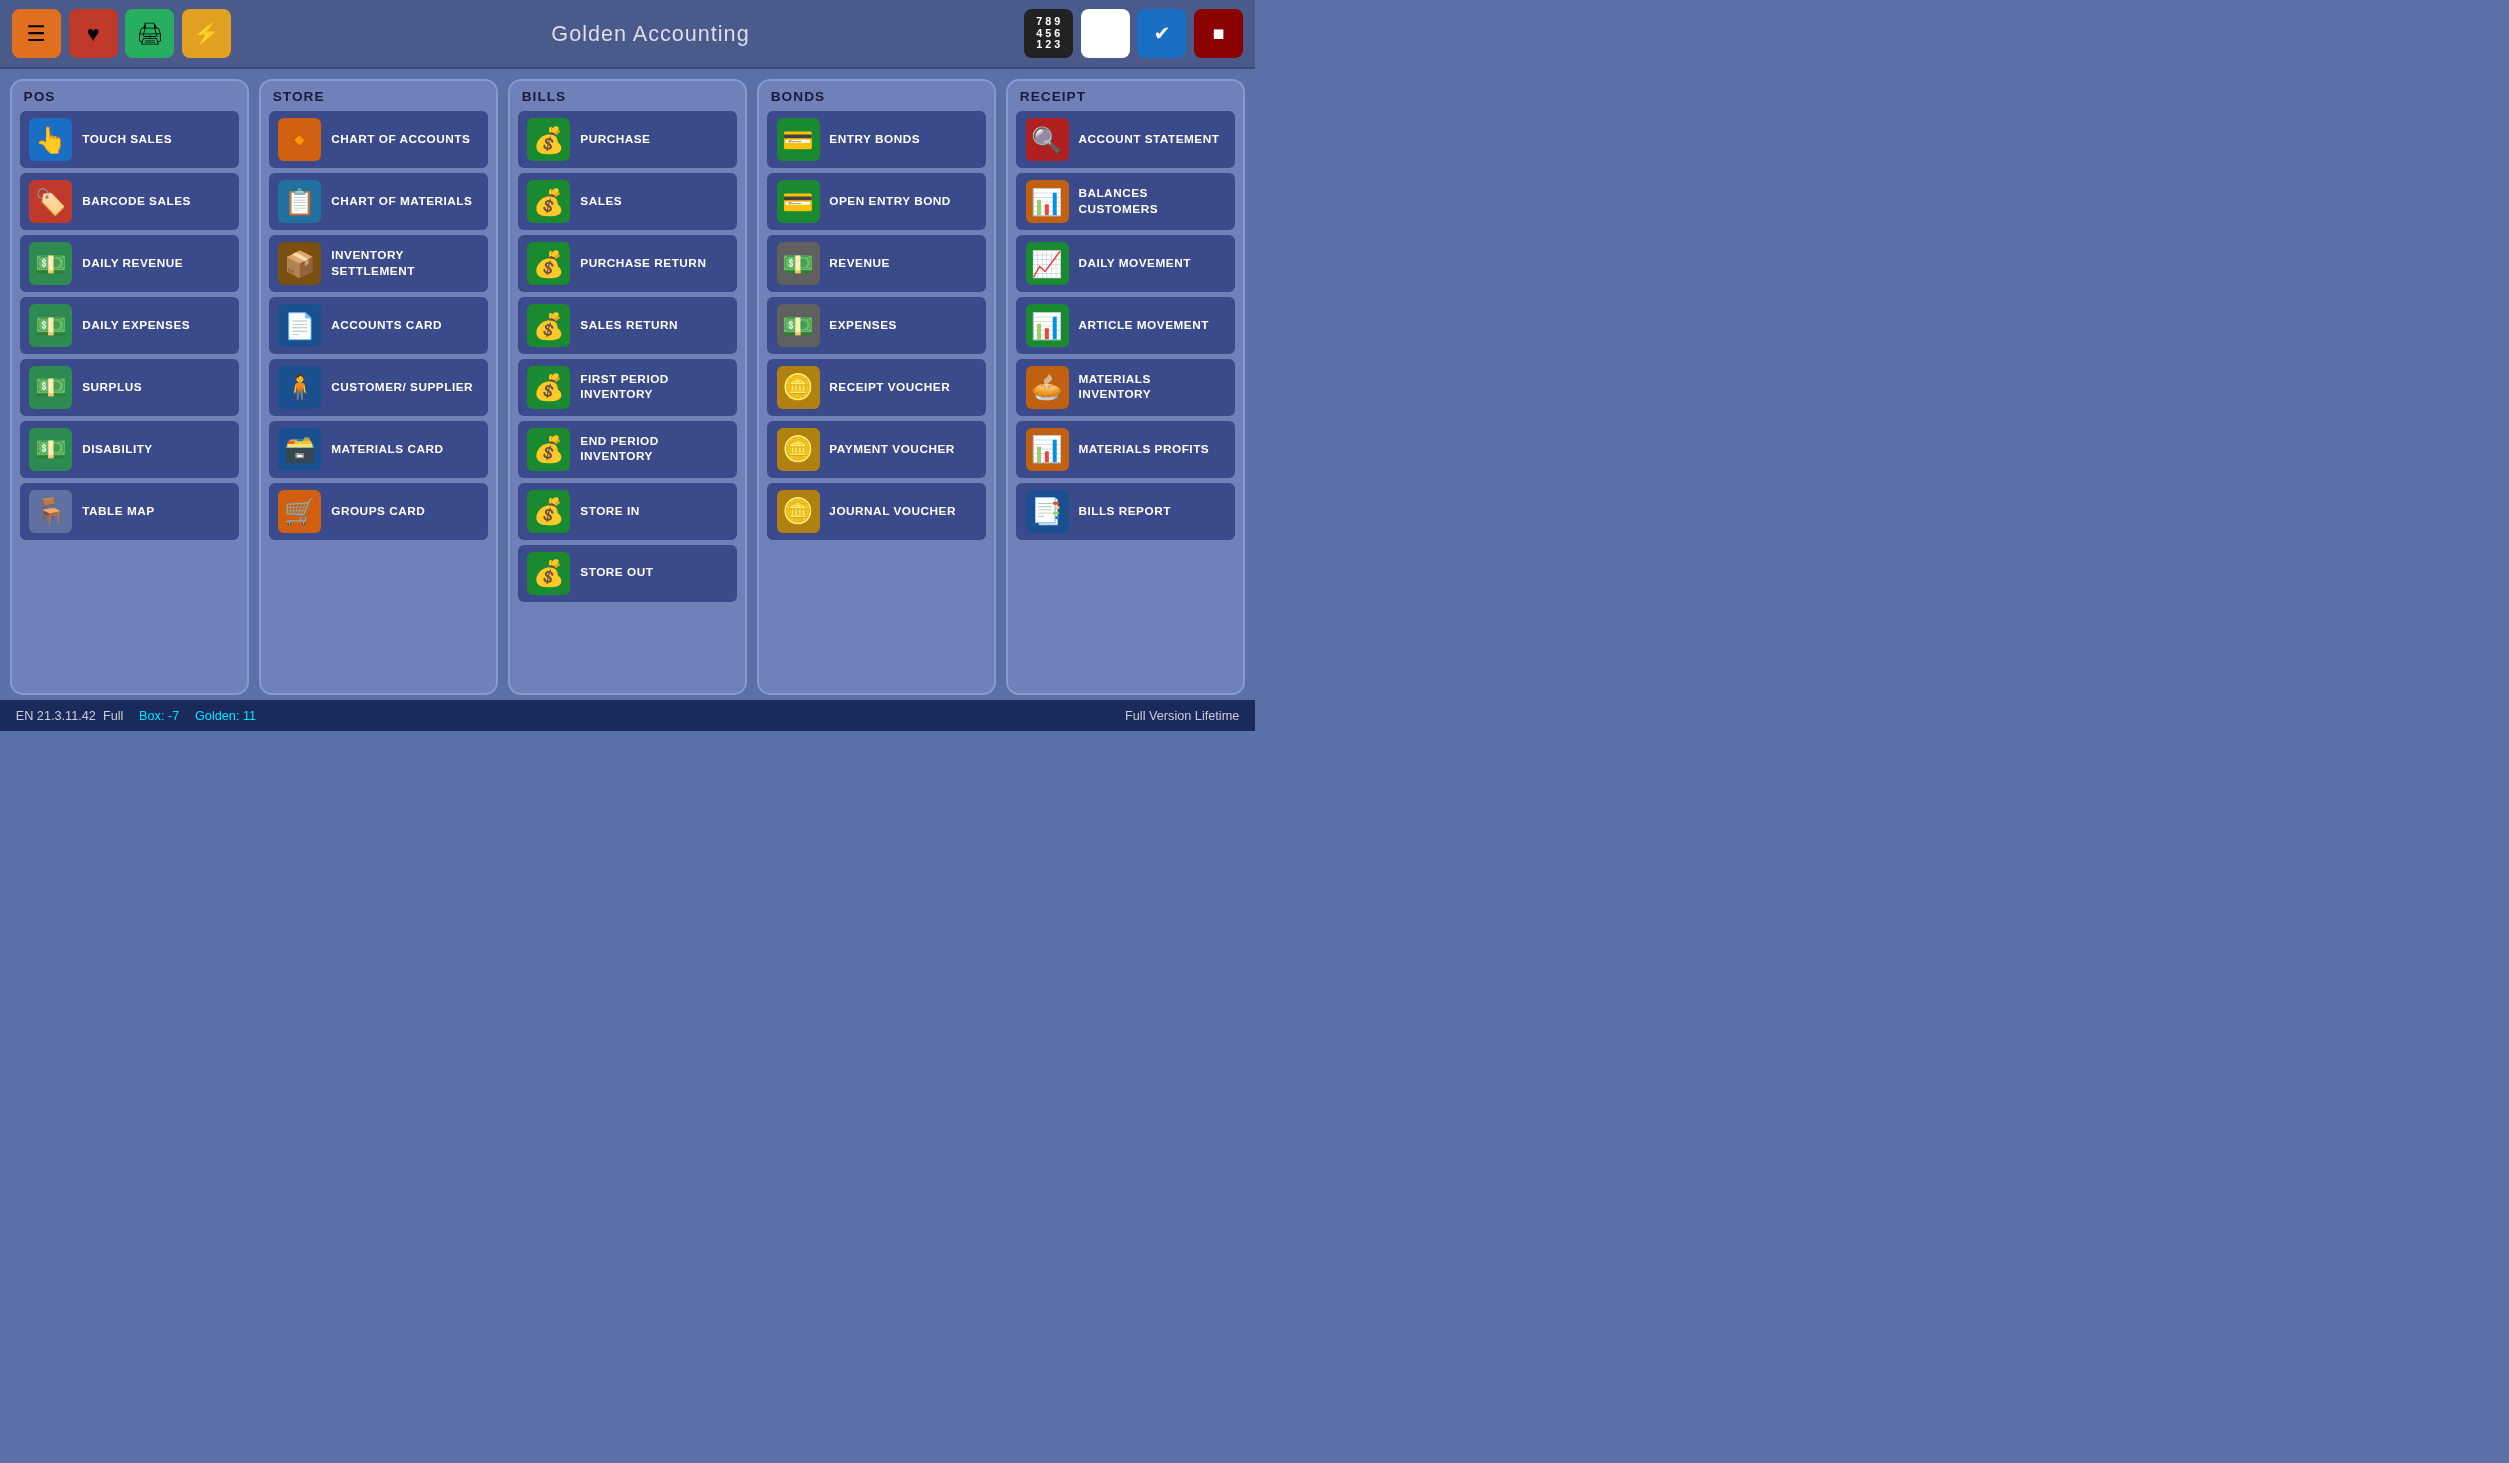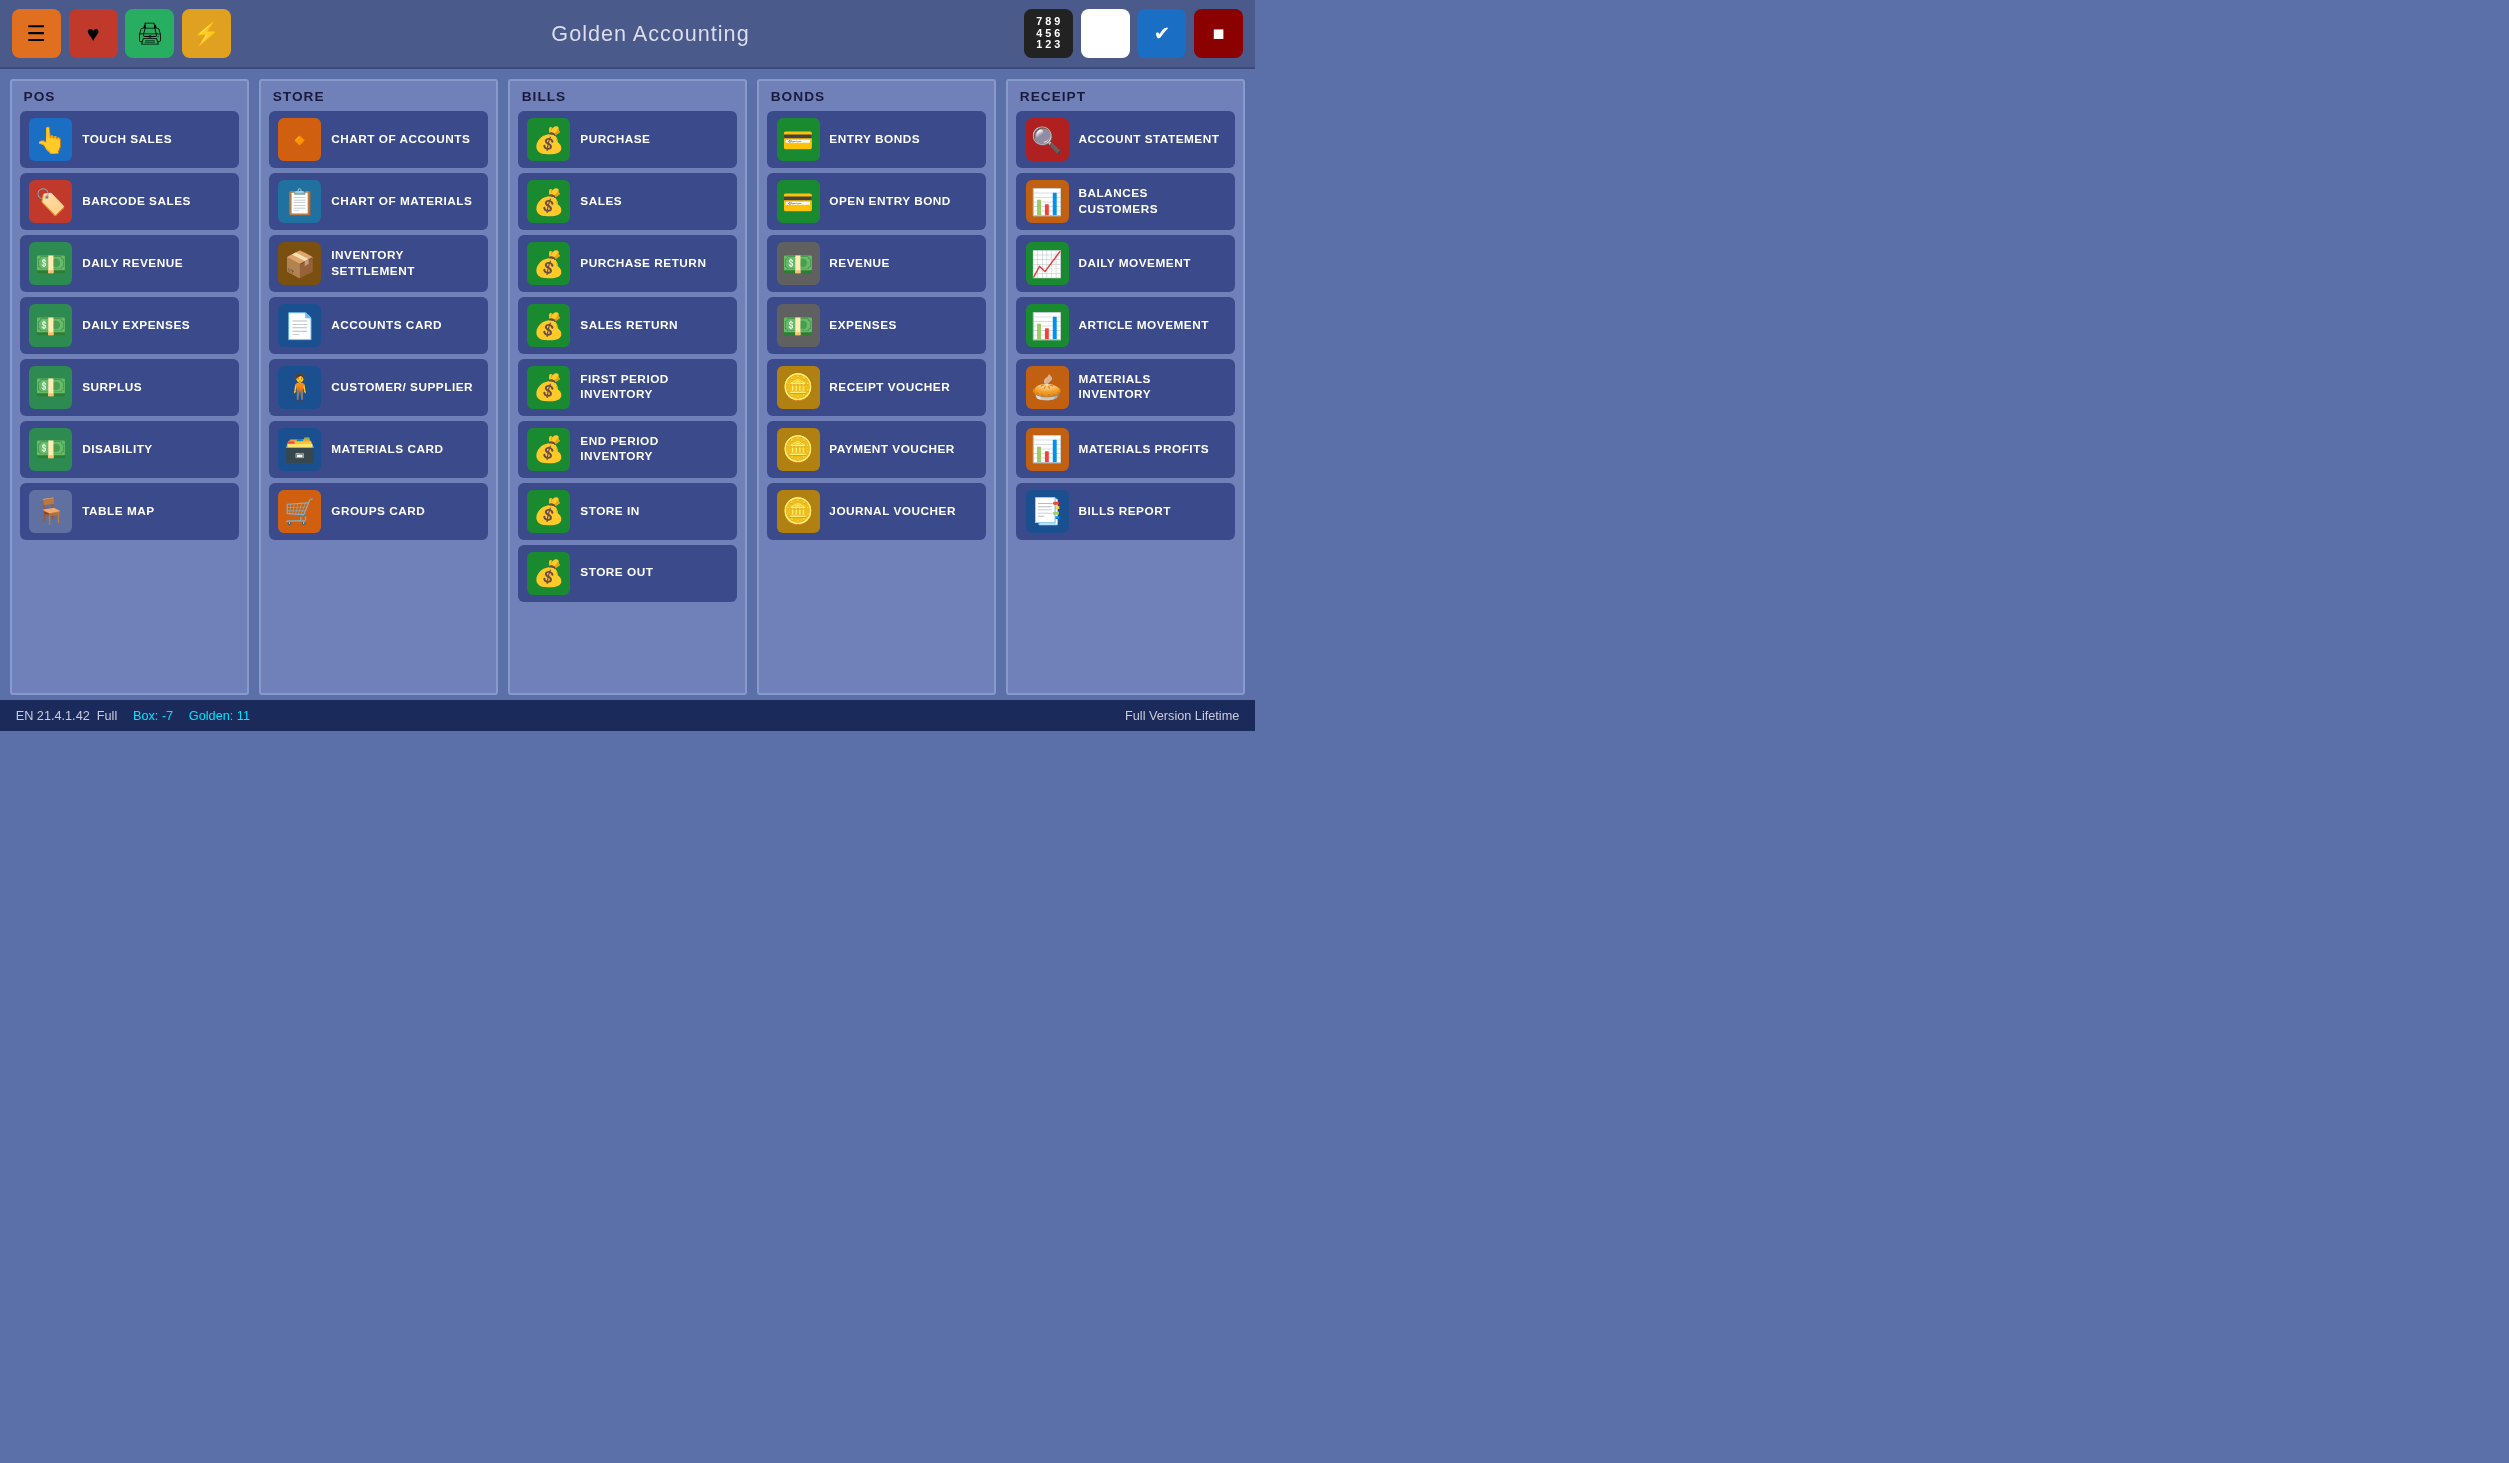--- a/index.html
+++ b/index.html
@@ -70,21 +70,21 @@
       display: flex;
       padding: 9.8px 9.8px 4.9px 9.8px;
       gap: 9.8px;
       overflow: hidden;
     }
 
     
     .column {
       flex: 1;
       background: #7080b8;
-      border-radius: 3px;
+      border-radius: 13px;
       border: 2px solid #8899cc;
       display: flex;
       flex-direction: column;
       overflow: hidden;
     }
     .column-header {
       color: #1a1a3a;
       font-size: 13.7px;
       font-weight: bold;
       padding: 7.8px 11.8px 3.9px 11.8px;
@@ -348,21 +348,21 @@
           <div class="menu-item-icon" style="background: rgb(26, 80, 144); font-size: 25.5px;">📑</div>
           <div class="menu-item-label">BILLS REPORT</div>
         </div>
       </div>
     </div>
   </div>
 
 <div class="bottom-bar">
   <div class="bottom-bar-left">
     <span class="bottom-info">
-      <span>EN  21.4.1.42</span>&nbsp;&nbsp;<span>Full</span>
+      <span>EN  21.3.11.42</span>&nbsp;&nbsp;<span>Full</span>
     </span>
     <span class="bottom-box">
       <span>Box:</span> <span>-7</span>
     </span>
     <span class="bottom-sales">
       <span>Golden:</span> <span>11</span>
     </span>
   </div>
   <div class="bottom-bar-right">Full Version Lifetime</div>
 </div>

